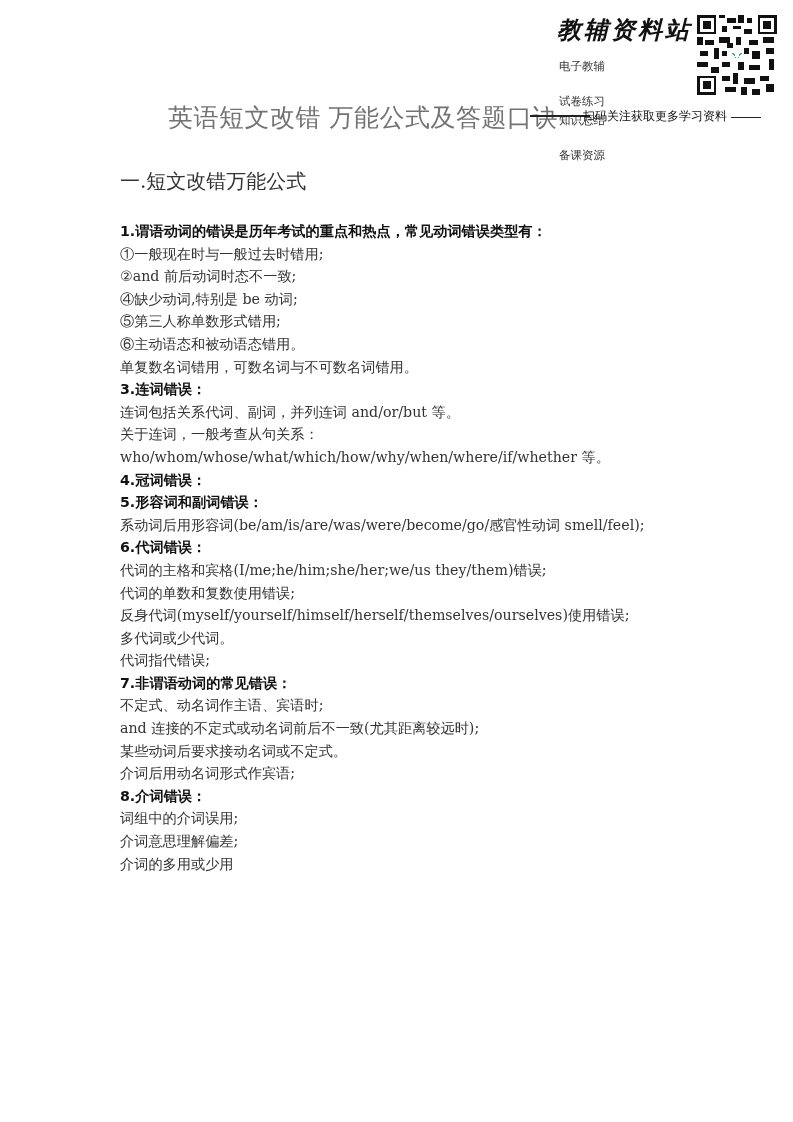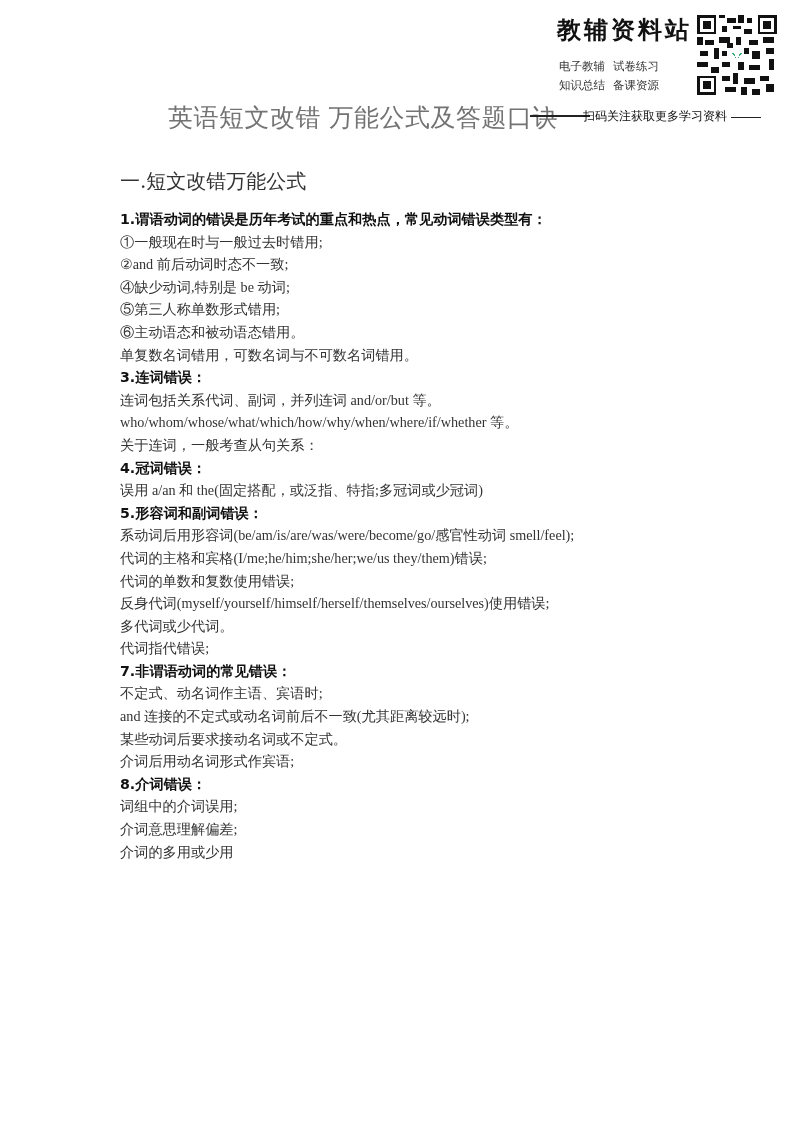--- a/index.html
+++ b/index.html
@@ -1,33 +1,33 @@
 <!DOCTYPE html>
 <html><head>
 <meta charset="utf-8">
 <style>
   html, body { margin: 0; padding: 0; background: #ffffff; }
   body { width: 793px; height: 1122px; position: relative; overflow: hidden;
          font-family: "DejaVu Serif", "Liberation Serif", serif; color: #222; }
   .brand { position: absolute; left: 557px; top: 14px; font-family: "DejaVu Sans", sans-serif;
-           font-size: 24px; font-weight: bold; letter-spacing: 3px; color: #111; }
+           font-size: 24px; font-weight: bold; letter-spacing: 3px; color: #111; font-style: italic; }
   .brand-links { position: absolute; left: 559px; top: 57px; font-family: "DejaVu Sans", sans-serif;
                  font-size: 11.5px; color: #333; line-height: 19px; }
-  .brand-links .row { display: flex; gap: 8px; }
+  .brand-links .row { display: flex; gap: 16px; flex-direction: column; }
   .qr { position: absolute; left: 697px; top: 15px; width: 80px; height: 80px; }
   .title { position: absolute; left: 168px; top: 101px; font-family: Liberation Sans, sans-serif;
            font-size: 25px; color: #737373; letter-spacing: 0.5px; white-space: nowrap; }
   .title-strike { position: absolute; left: 530px; top: 115px; width: 60px; height: 1.5px; background: #222; }
   .scan-note { position: absolute; left: 583px; top: 108px; font-family: Liberation Serif, serif;
                font-size: 12px; color: #111; white-space: nowrap; background: transparent; }
   .scan-note .dash { display: inline-block; width: 30px; height: 1.5px; background: #222;
                      vertical-align: middle; margin-left: 4px; }
   .section-heading { position: absolute; left: 120px; top: 168px; font-size: 20px; color: #333; }
-  .content { position: absolute; left: 120px; top: 208px; font-size: 14.2px; line-height: 22.6px; color: #333; }
-  .content .line { white-space: nowrap; font-family: Liberation Serif, serif; }
+  .content { position: absolute; left: 120px; top: 220px; font-size: 14.2px; line-height: 22.6px; color: #333; }
+  .content .line { white-space: nowrap; }
   .content .heading { font-family: "DejaVu Sans", sans-serif; font-weight: bold; color: #111; }
 </style>
 </head>
 <body>
 
 <div class="brand">教辅资料站</div>
 <div class="brand-links">
   <div class="row">
     <span>电子教辅</span>
     <span>试卷练习</span>
@@ -99,26 +99,26 @@
 <div class="content" id="content">
     <div class="line heading">1.谓语动词的错误是历年考试的重点和热点，常见动词错误类型有：</div>
     <div class="line">①一般现在时与一般过去时错用;</div>
     <div class="line">②and 前后动词时态不一致;</div>
     <div class="line">④缺少动词,特别是 be 动词;</div>
     <div class="line">⑤第三人称单数形式错用;</div>
     <div class="line">⑥主动语态和被动语态错用。</div>
     <div class="line">单复数名词错用，可数名词与不可数名词错用。</div>
     <div class="line heading">3.连词错误：</div>
     <div class="line">连词包括关系代词、副词，并列连词 and/or/but 等。</div>
+    <div class="line">关于连词，一般考查从句关系：</div>
     <div class="line">who/whom/whose/what/which/how/why/when/where/if/whether 等。</div>
-    <div class="line">关于连词，一般考查从句关系：</div>
     <div class="line heading">4.冠词错误：</div>
-    <div class="line">误用 a/an 和 the(固定搭配，或泛指、特指;多冠词或少冠词)</div>
     <div class="line heading">5.形容词和副词错误：</div>
     <div class="line">系动词后用形容词(be/am/is/are/was/were/become/go/感官性动词 smell/feel);</div>
+    <div class="line heading">6.代词错误：</div>
     <div class="line">代词的主格和宾格(I/me;he/him;she/her;we/us they/them)错误;</div>
     <div class="line">代词的单数和复数使用错误;</div>
     <div class="line">反身代词(myself/yourself/himself/herself/themselves/ourselves)使用错误;</div>
     <div class="line">多代词或少代词。</div>
     <div class="line">代词指代错误;</div>
     <div class="line heading">7.非谓语动词的常见错误：</div>
     <div class="line">不定式、动名词作主语、宾语时;</div>
     <div class="line">and 连接的不定式或动名词前后不一致(尤其距离较远时);</div>
     <div class="line">某些动词后要求接动名词或不定式。</div>
     <div class="line">介词后用动名词形式作宾语;</div>

